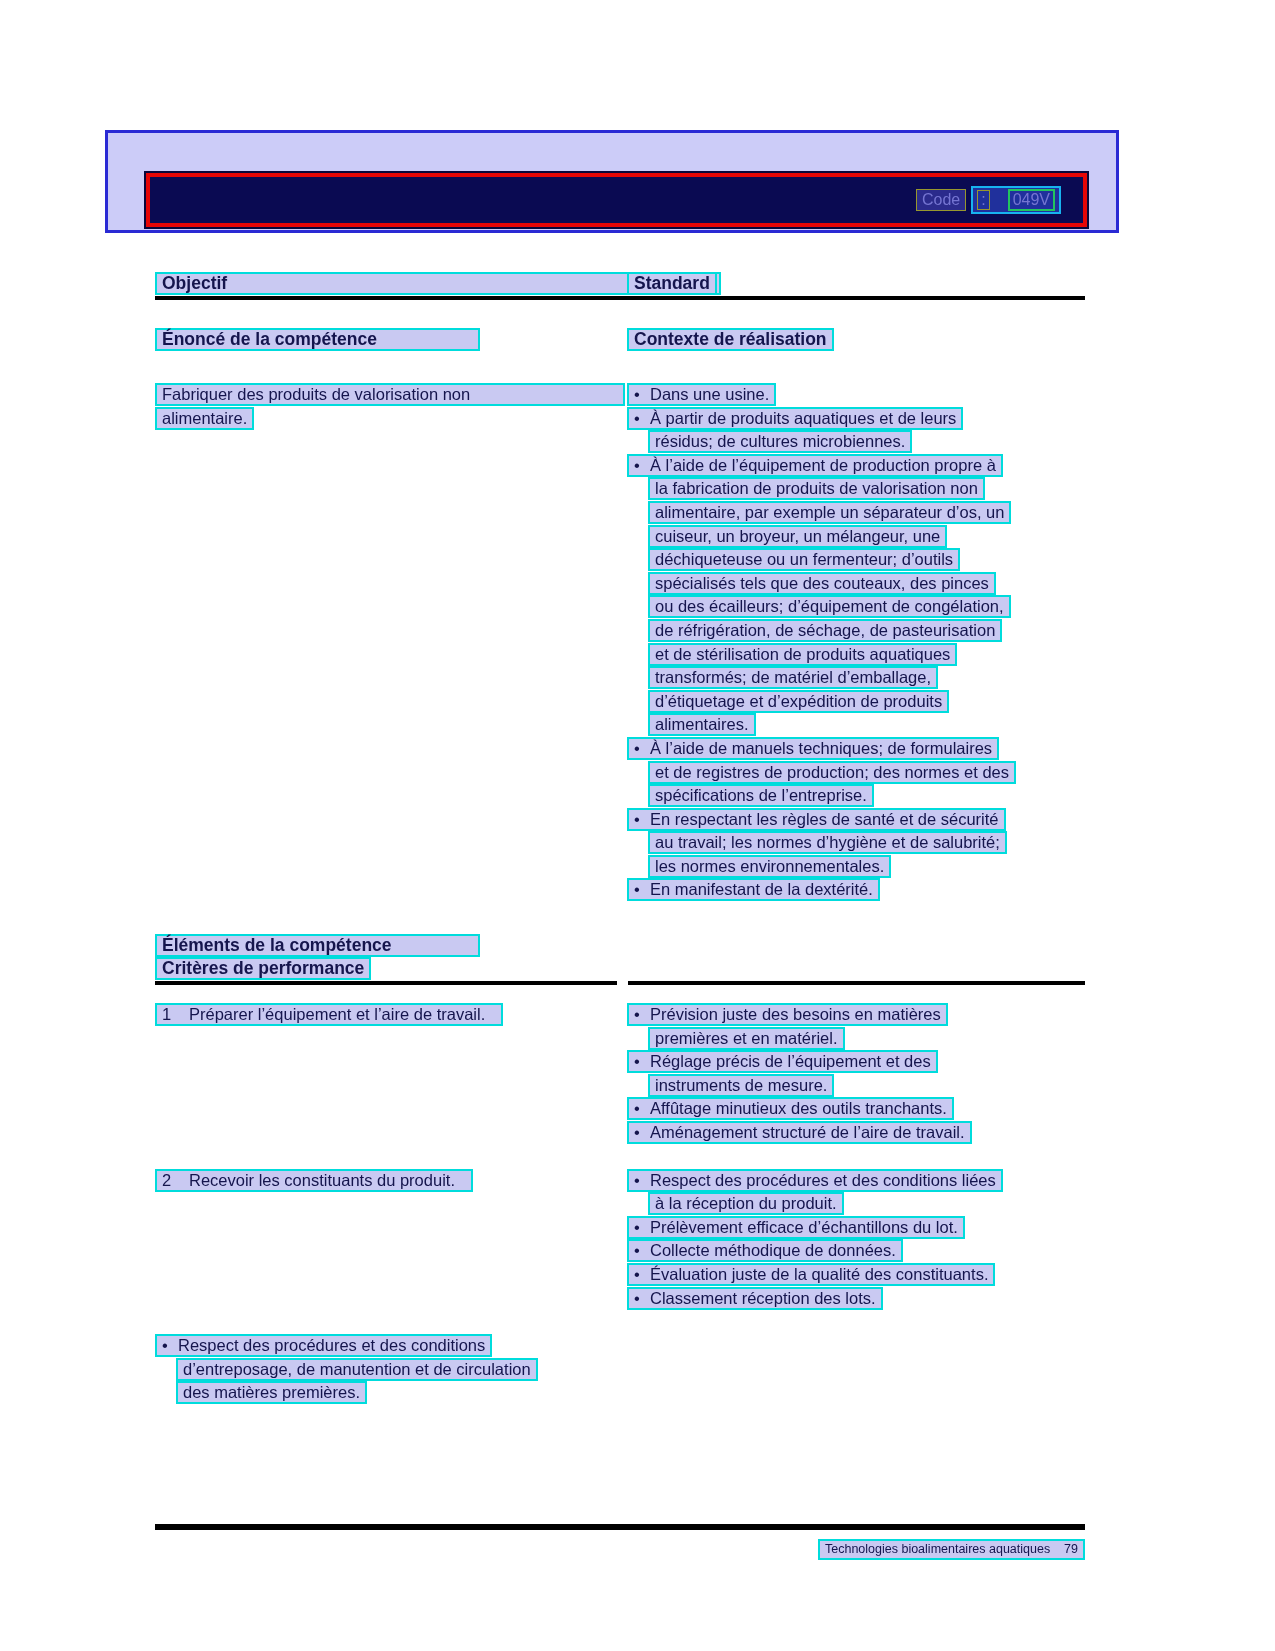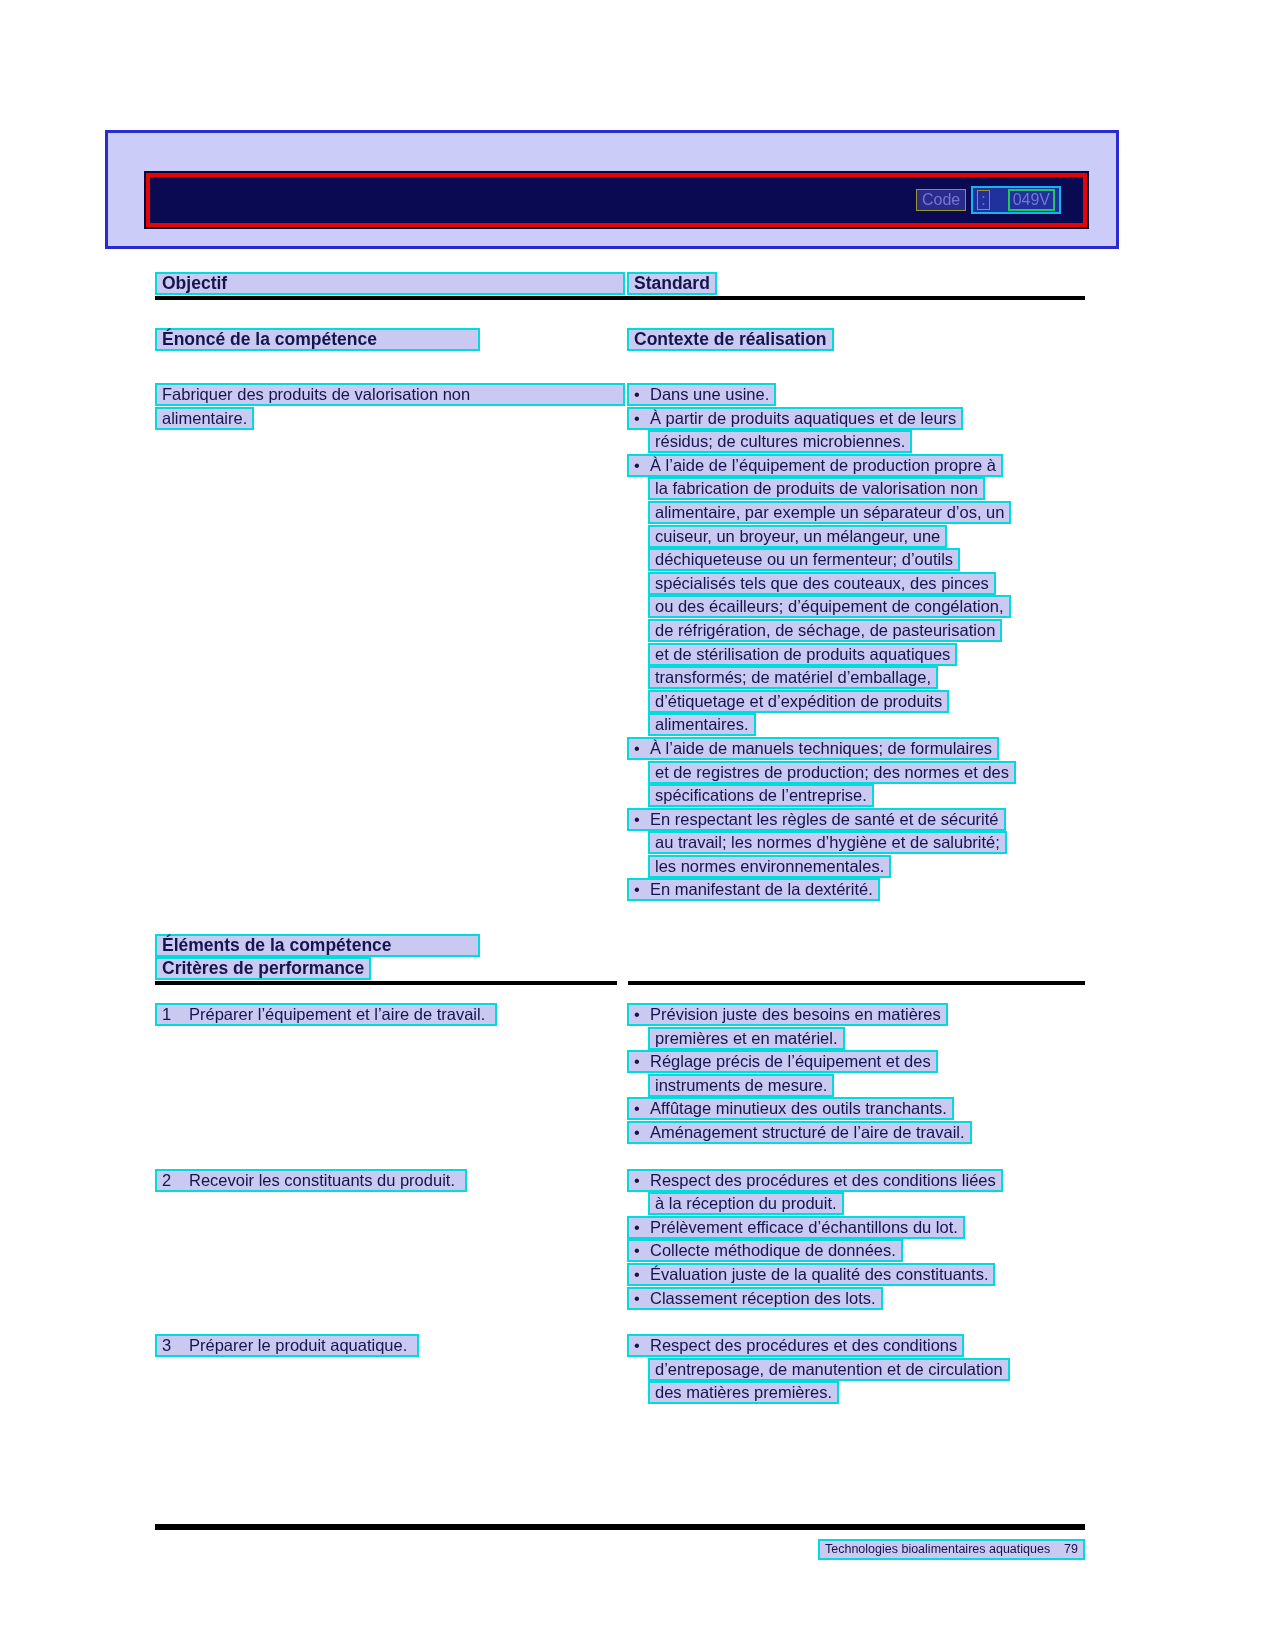--- a/index.html
+++ b/index.html
@@ -4,21 +4,21 @@
 <style>
   html,body{margin:0;padding:0;}
   body{
     width:1275px;height:1651px;position:relative;overflow:hidden;
     background:#ffffff;
     font-family:"Liberation Sans", sans-serif;
     color:#15154d;
   }
   
   .outer-box{
-    position:absolute;left:105px;top:130px;width:1014px;height:119px;
+    position:absolute;left:105px;top:130px;width:1014px;height:103px;
     background:#ccccf8;border:3px solid #2a2ad4;box-sizing:border-box;
   }
   .inner-box{
     position:absolute;left:38px;top:40px;width:941px;height:54px;
     background:#0a0a52;border:4px solid #e60505;box-sizing:border-box;
     box-shadow:0 0 0 2px #07073a;
     display:flex;align-items:center;justify-content:flex-end;
     padding-right:22px;
   }
   .code-group{display:flex;align-items:center;font-size:16px;color:#7575d2;}
@@ -33,24 +33,24 @@
   .col-left{width:472px;flex:none;}
   .col-right{flex:1;min-width:0;}
 
   .hl{
     display:inline-block;box-sizing:border-box;
     background:#c9c9f2;border:2px solid #00dcdc;
     padding:0 5px;font-size:16.5px;line-height:19px;
     color:#15154d;white-space:nowrap;
   }
   .bold{font-weight:bold;font-size:17.5px;}
-  .w-obj{width:470px;}
+  .w-obj{width:566px;}
   .w-title{width:325px;}
   .wfull{width:470px;}
-  .item-label{padding-right:10px;}
+  .item-label{padding-right:16px;}
   .num{display:inline-block;min-width:27px;}
 
   .cl{height:23.6px;}
   .bullet{display:inline-block;width:16px;}
   .indent{display:inline-block;width:21px;}
 
   .rule{height:4px;background:#000;margin-top:1px;}
   .rule-split{display:flex;margin-top:1px;}
   .rule-split .seg-l{width:462px;height:4px;background:#000;margin-right:11px;}
   .rule-split .seg-r{flex:1;height:4px;background:#000;}
@@ -278,23 +278,20 @@
           <span class="hl"><span class="bullet">•</span><span>Évaluation juste de la qualité des constituants.</span></span>
         </div>
 
         <div class="cl">
           <span class="hl"><span class="bullet">•</span><span>Classement réception des lots.</span></span>
         </div>
       </div>
   </div>
 
   <div class="row item-next">
-    <div class="col-left">
-      <span class="hl item-label"><span class="num">3</span><span>Préparer le produit aquatique.</span></span>
-    </div>
     <div class="col-right">
 
         <div class="cl">
           <span class="hl"><span class="bullet">•</span><span>Respect des procédures et des conditions</span></span>
         </div>
 
         <div class="cl">
           <span class="indent"></span><span class="hl"><span>d’entreposage, de manutention et de circulation</span></span>
         </div>
 

